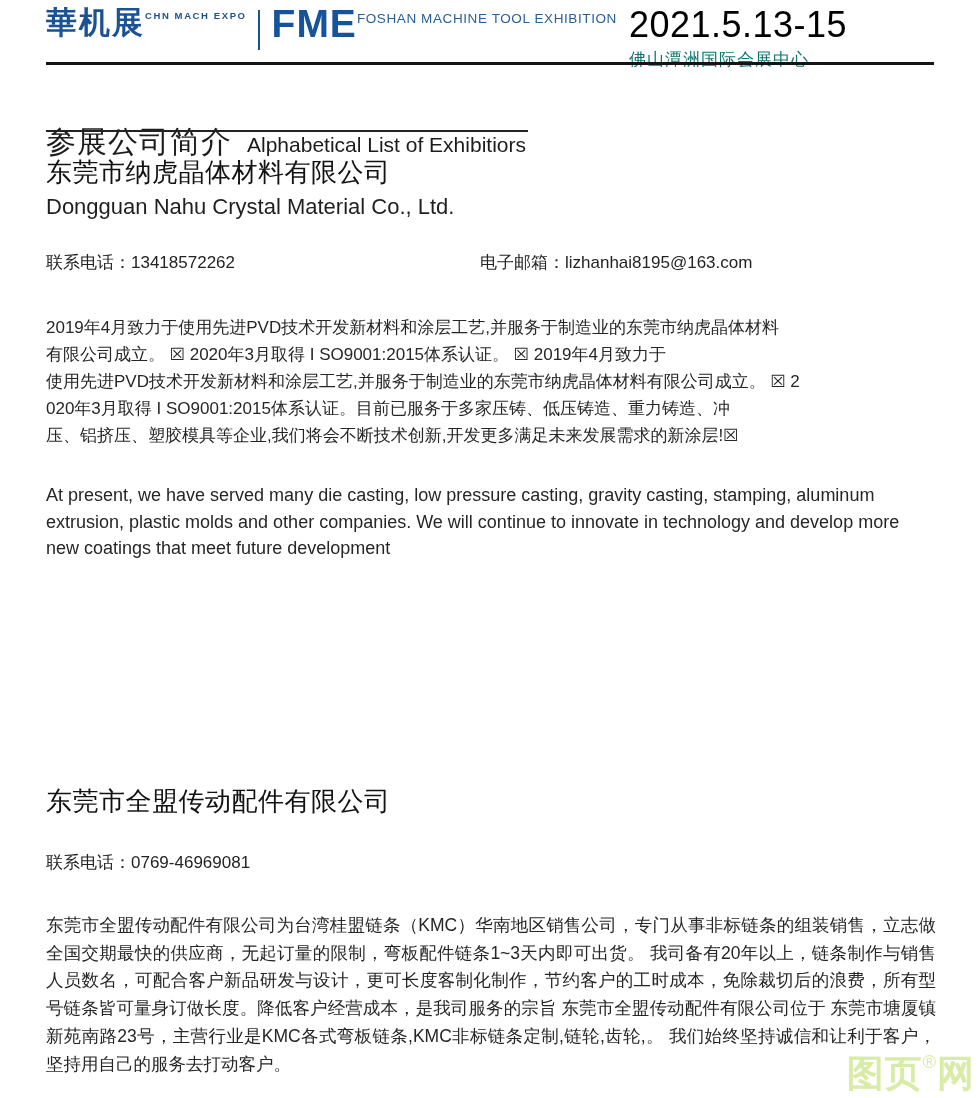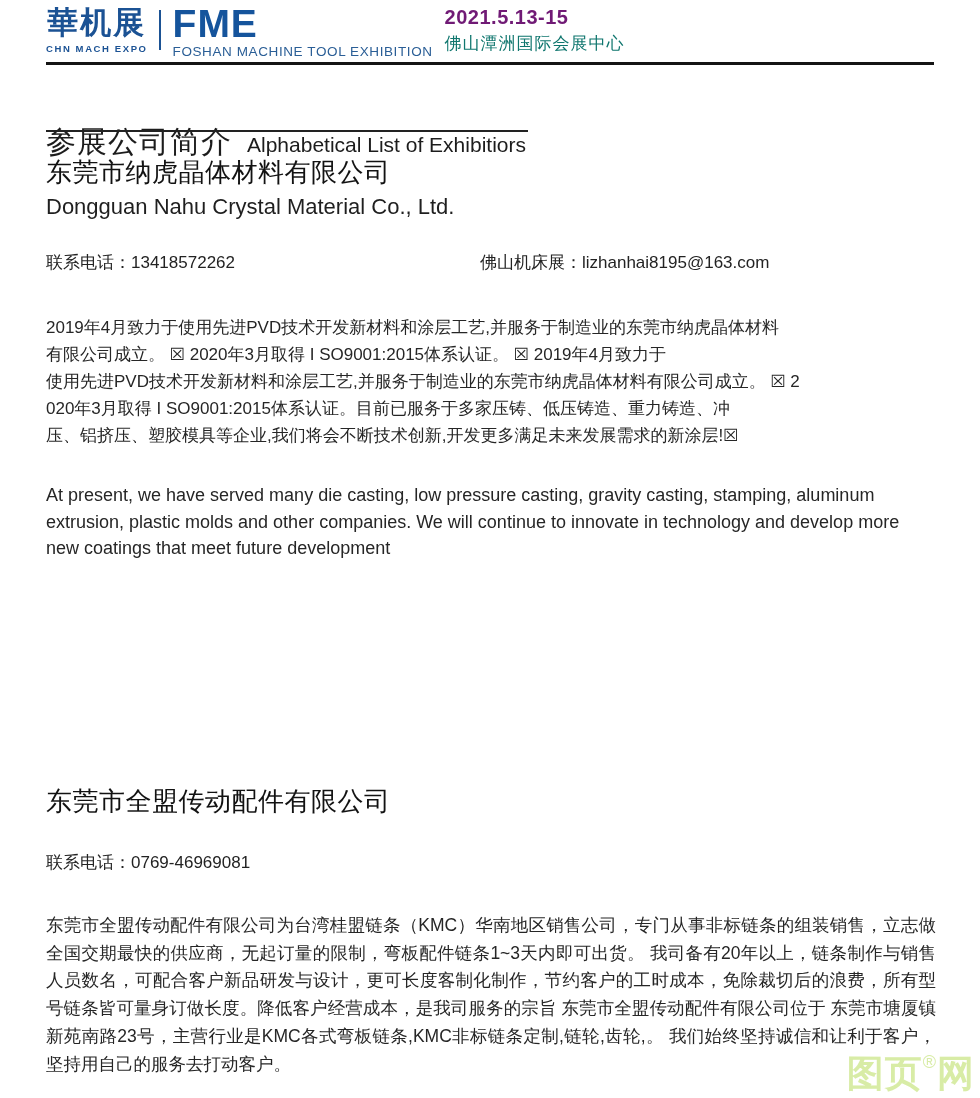--- a/index.html
+++ b/index.html
@@ -4,31 +4,31 @@
 <style>
   * { margin:0; padding:0; box-sizing:border-box; }
   html,body { background:#ffffff; }
   body { font-family:"Liberation Sans","DejaVu Sans",sans-serif; }
   .page {
     position:relative; width:980px; height:1098px; background:#ffffff;
     overflow:hidden; margin:0 auto;
   }
   
   .header { position:absolute; left:46px; top:7px; display:flex; align-items:flex-start; }
-  .logo1 { display:flex; flex-direction:column; align-items:center; }
+  .logo1 { display:flex; flex-direction:row; }
   .logo1-title { font-size:31px; font-weight:bold; color:#1b5294; letter-spacing:2px; line-height:1.05; }
   .logo1-sub { font-size:9.5px; font-weight:bold; color:#1b5294; letter-spacing:1.6px; margin-top:3px; white-space:nowrap; }
   .header-divider { width:2px; height:40px; background:#1b5294; margin:3px 12px 0 11px; }
-  .logo2 { display:flex; flex-direction:column; }
+  .logo2 { display:flex; flex-direction:row; }
   .logo2-row { display:flex; align-items:flex-end; }
   .logo2-fme { font-size:39px; font-weight:900; color:#15549c; letter-spacing:1px; line-height:0.85; font-stretch:condensed; }
   .logo2-title { font-size:33px; font-weight:700; color:#1d5796; letter-spacing:1px; line-height:0.9; margin-left:4px; }
   .logo2-sub { font-size:13.5px; color:#2a5e96; letter-spacing:0.6px; margin-top:4px; white-space:nowrap; }
   .dates { display:flex; flex-direction:column; margin-left:12px; }
-  .dates-date { font-size:20px; font-weight:700; color:#701a75; line-height:1; letter-spacing:0.5px; }
+  .dates-date { font-size:36px; font-weight:400; color:#000000; line-height:1; letter-spacing:0.5px; }
   .dates-venue { font-size:17px; color:#0f766e; margin-top:5px; letter-spacing:1px; white-space:nowrap; }
   .header-rule { position:absolute; left:46px; top:62px; width:888px; height:3px; background:#141414; }
   
   .section-title { position:absolute; left:46px; top:90px; display:flex; align-items:baseline; color:#1c1c1c; }
   .section-title-zh { font-size:30px; letter-spacing:1px;margin-top:32px; }
   .section-title-en { font-size:21px; margin-left:15px; }
   .section-underline { position:absolute; left:46px; top:130px; width:482px; height:2px; background:#222222; }
   
   .company-name { position:absolute; left:46px; font-size:26px; font-weight:normal; color:#121212; letter-spacing:0.5px; }
   .c1-name { top:155px; }
@@ -75,21 +75,21 @@
     <span class="section-title-en">Alphabetical List of Exhibitiors</span>
   </div>
   <div class="section-underline"></div>
 
   <div class="company-name c1-name">东莞市纳虎晶体材料有限公司</div>
   <div class="company-name-en">Dongguan Nahu Crystal Material Co., Ltd.</div>
 
   <div class="contact-row c1-contact">
     <span>联系电话：</span><span>13418572262</span>
     <span class="contact-email">
-      <span>佛山机床展：</span><span>lizhanhai8195@163.com</span>
+      <span>电子邮箱：</span><span>lizhanhai8195@163.com</span>
     </span>
   </div>
 
   <div class="desc c1-desc-zh">2019年4月致力于使用先进PVD技术开发新材料和涂层工艺,并服务于制造业的东莞市纳虎晶体材料
 有限公司成立。 ☒ 2020年3月取得 I SO9001:2015体系认证。 ☒ 2019年4月致力于
 使用先进PVD技术开发新材料和涂层工艺,并服务于制造业的东莞市纳虎晶体材料有限公司成立。 ☒ 2
 020年3月取得 I SO9001:2015体系认证。目前已服务于多家压铸、低压铸造、重力铸造、冲
 压、铝挤压、塑胶模具等企业,我们将会不断技术创新,开发更多满足未来发展需求的新涂层!☒</div>
   <div class="desc c1-desc-en">At present, we have served many die casting, low pressure casting, gravity casting, stamping, aluminum extrusion, plastic molds and other companies. We will continue to innovate in technology and develop more new coatings that meet future development</div>
 

